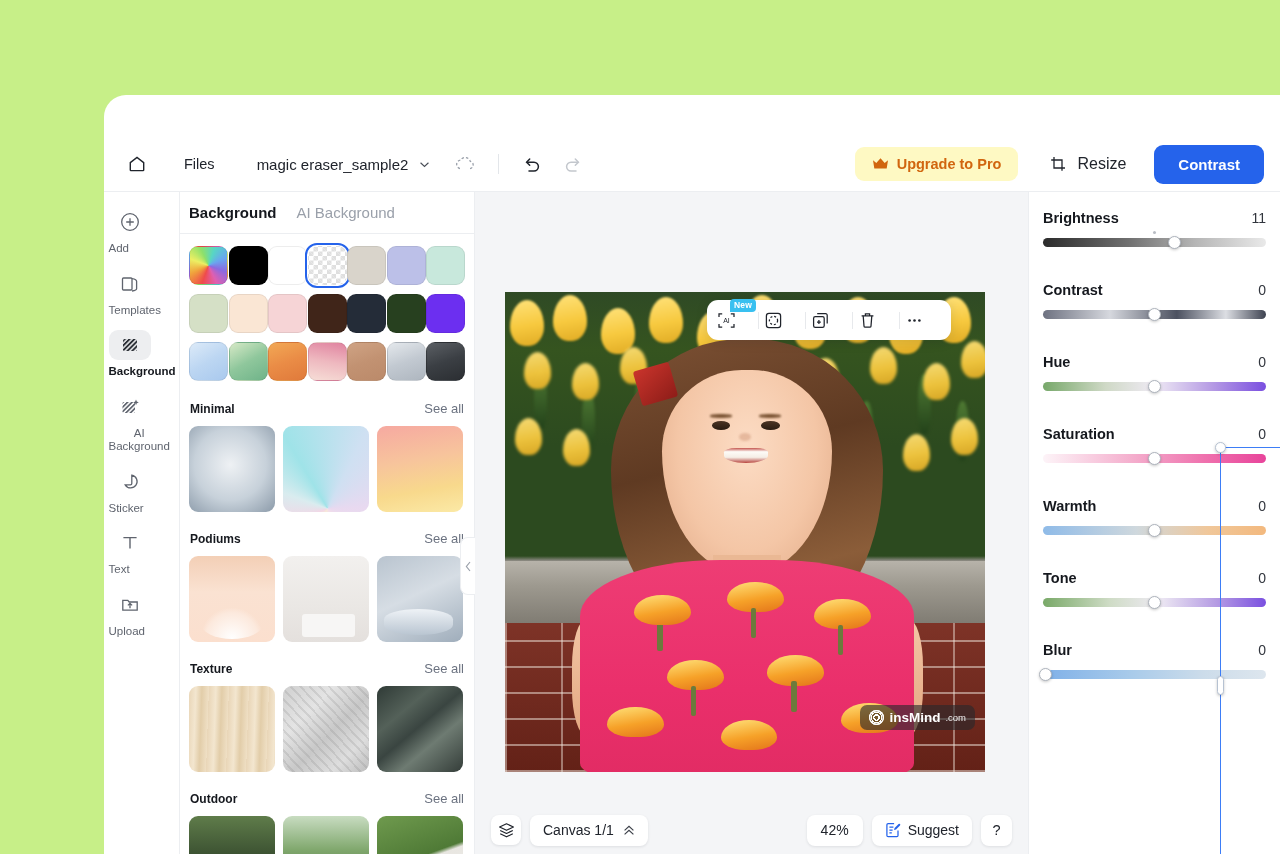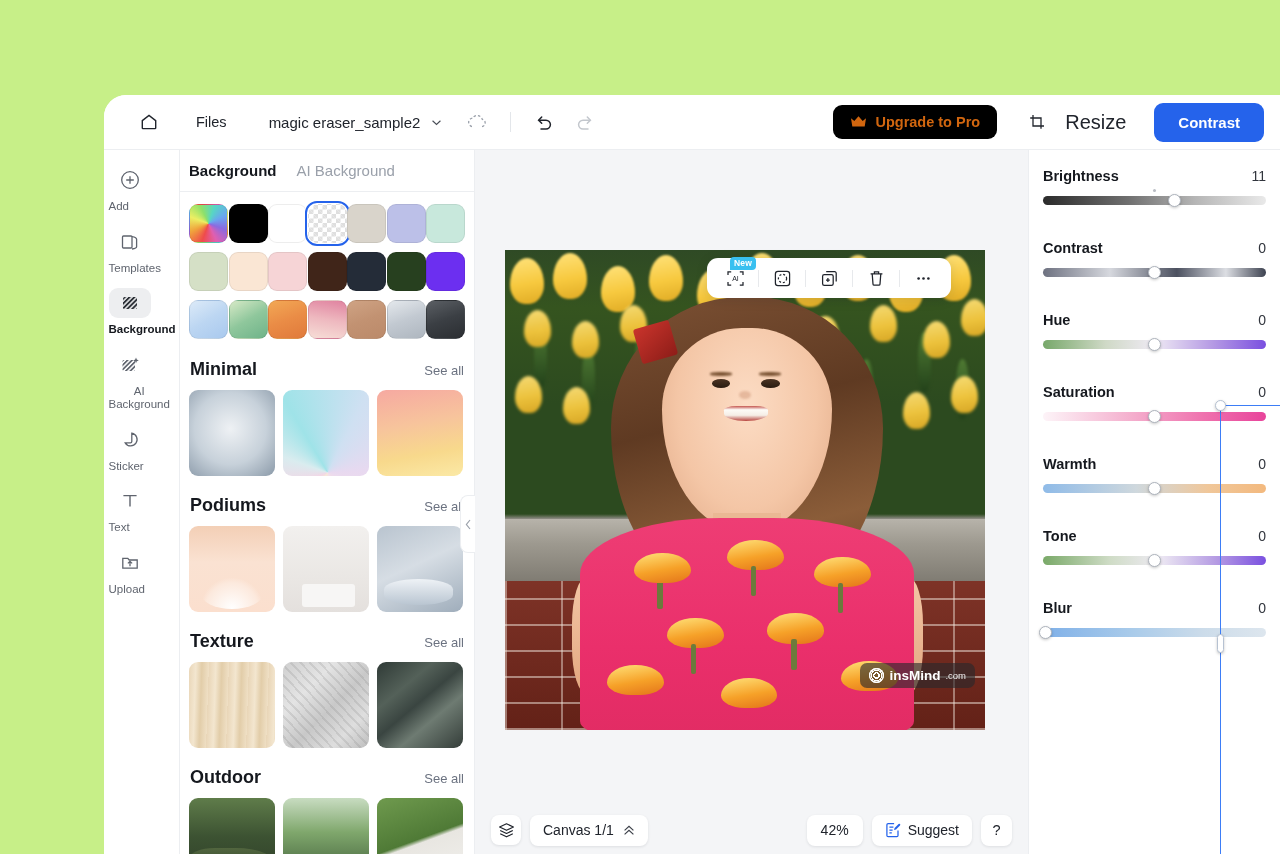--- a/index.html
+++ b/index.html
@@ -18,24 +18,25 @@
     background: #ffffff;
     border-top-left-radius: 22px;
     overflow: hidden;
     display: flex; flex-direction: column;
   }
 
   
   .header {
     height: 55px; min-height: 55px;
     display: flex; align-items: center;
-    padding: 0 16px 0 30px;
+    padding: 0 16px 0 18px;
     border-bottom: 1px solid #eceef1;
     background: #fff;
     position: relative;
+    margin-top: 42px;
   }
   .home-btn {
     width: 30px; height: 30px;
     display: flex; align-items: center; justify-content: center;
     cursor: pointer;
   }
   .files-label {
     margin-left: 32px;
     font-size: 14.5px; color: #20242c; font-weight: 400;
     cursor: pointer;
@@ -48,28 +49,28 @@
   }
   .chev-d { width: 11px; height: 7px; }
   .cloud-icon { margin-left: 24px; display:flex; }
   .hdr-divider { width: 1px; height: 20px; background: #e3e6ea; margin: 0 20px 0 22px; }
   .undo-btn, .redo-btn { width: 26px; height: 26px; display:flex; align-items:center; justify-content:center; cursor: pointer; }
   .redo-btn { margin-left: 14px; }
   .spacer { flex: 1; }
 
   .upgrade-btn {
     display: flex; align-items: center; gap: 8px;
-    background: #000000; color: #d1660f;
+    background: #fef9c3; color: #d1660f;
     font-size: 14.5px; font-weight: 600;
     padding: 9px 17px; border-radius: 9px;
     cursor: pointer; border: none;
   }
   .resize-btn {
-    display: flex; align-items: center; gap: 20px;
-    font-size: 20px; color: #20242c;
+    display: flex; align-items: center; gap: 11px;
+    font-size: 16px; color: #20242c;
     margin-left: 22px; padding: 8px 10px;
     cursor: pointer; background: none; border: none;
   }
   .download-btn {
     background: #2563eb; color: #fff;
     font-size: 15px; font-weight: 600;
     padding: 11px 24px; border-radius: 9px;
     margin-left: 18px; cursor: pointer; border: none;
   }
 
@@ -143,21 +144,21 @@
       linear-gradient(45deg, #dfdfdf 25%, transparent 25%, transparent 75%, #dfdfdf 75%);
     background-size: 9px 9px;
     background-position: 0 0, 4.5px 4.5px;
     background-color: #fff;
   }
 
   .sec-head {
     display: flex; align-items: baseline; justify-content: space-between;
     padding: 0 1px 10px 1px;
   }
-  .sec-title { font-size: 18px; font-weight: 700; color: #15181e; }
+  .sec-title { font-size: 12px; font-weight: 700; color: #15181e; }
   .sec-seeall { font-size: 13px; color: #6b7280; cursor: pointer; }
   .thumb-row { display: flex; gap: 8px; margin-bottom: 19px; }
   .thumb {
     width: 86px; height: 86px; border-radius: 9px;
     cursor: pointer; overflow: hidden;
     position: relative;
   }
 
   
   .th-min1 { background: radial-gradient(circle at 48% 45%, #eef1f4 0%, #c7d1da 55%, #8b9aa9 100%); }
@@ -208,21 +209,21 @@
   .float-toolbar {
     position: absolute; left: 232px; top: 108px;
     height: 40px;
     background: #fff; border-radius: 11px;
     box-shadow: 0 2px 12px rgba(20,25,35,.14);
     display: flex; align-items: center;
     padding: 0 10px; gap: 0; z-index: 30;
   }
   .ft-btn {
     width: 36px; height: 28px;
-    display: flex; align-items: center; justify-content: center;
+    display: flex; align-items: center; 
     cursor: pointer; position: relative; border-radius: 6px;
   }
   .ft-sep { width: 1px; height: 17px; background: #e7e9ec; margin: 0 5px; }
   .new-badge {
     position: absolute; top: -7px; right: -3px;
     background: #39c0f0; color: #fff;
     font-size: 8.5px; font-weight: 700;
     padding: 1px 4px 1.5px; border-radius: 4px 4px 4px 0;
     letter-spacing: .2px; line-height: 1.2;
   }

